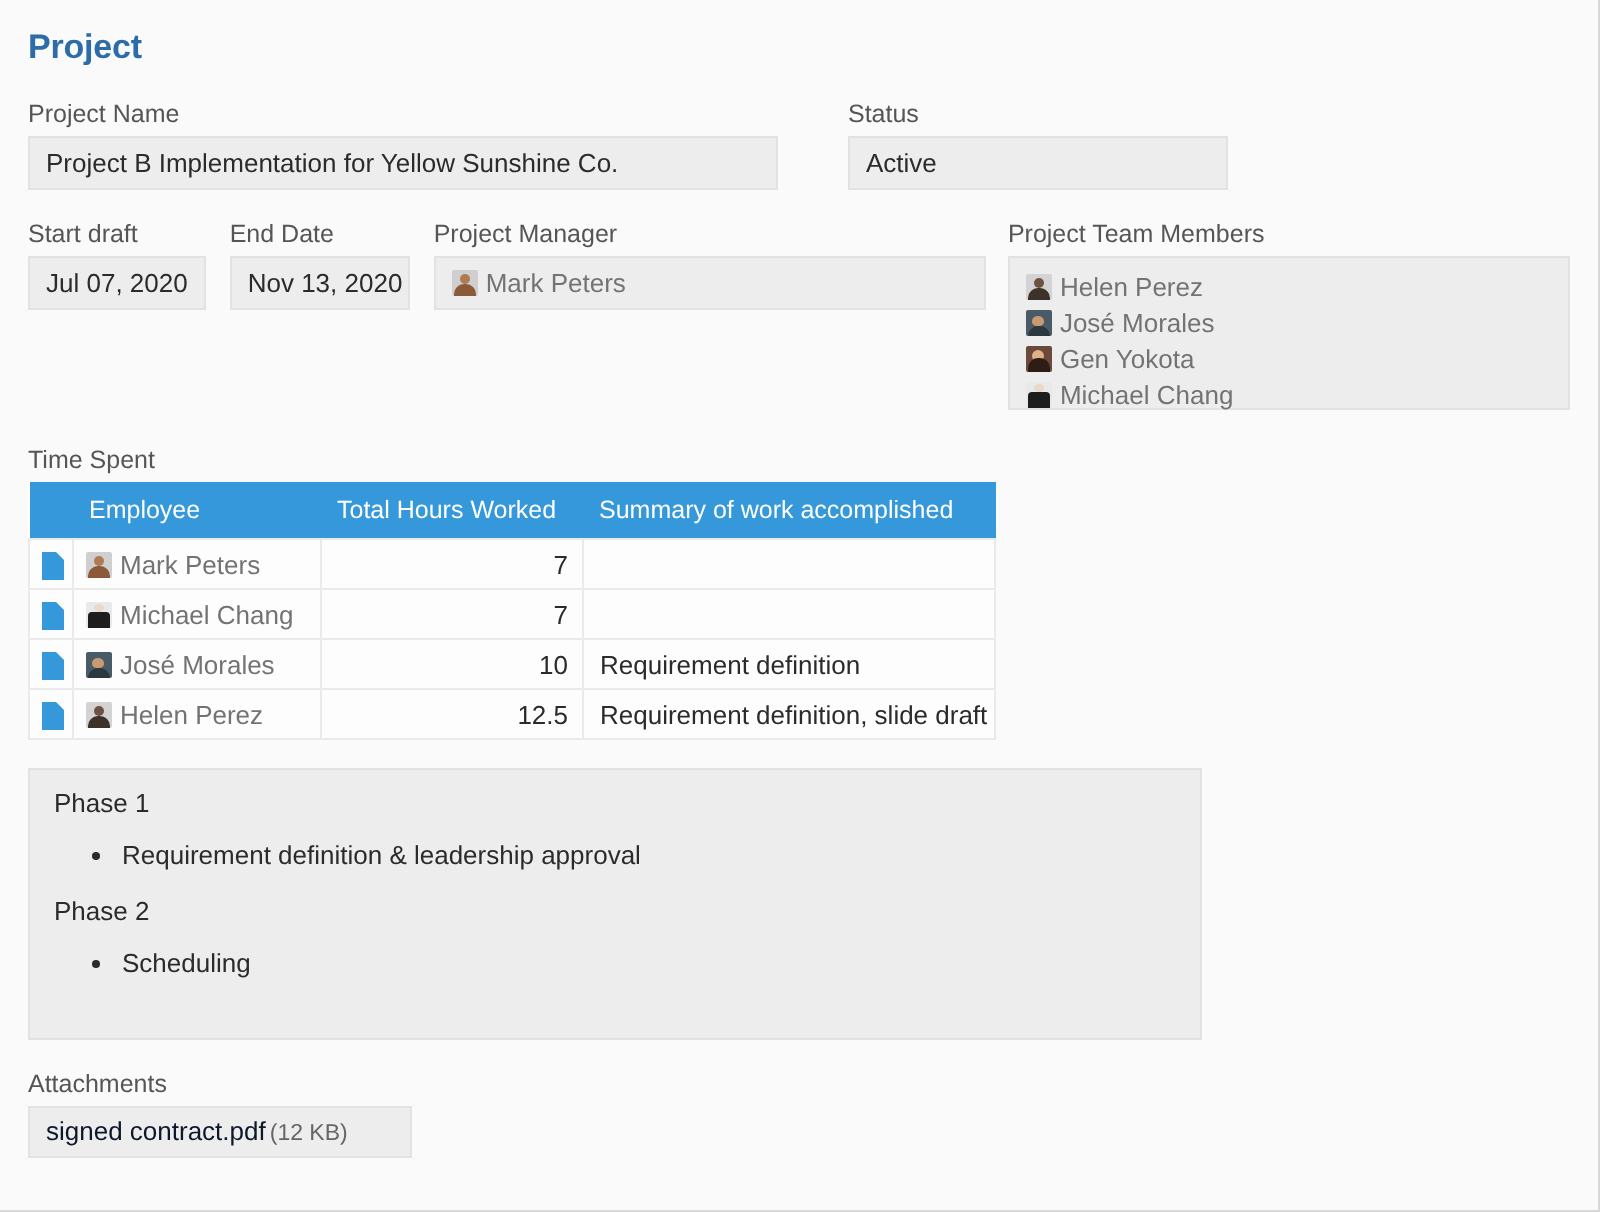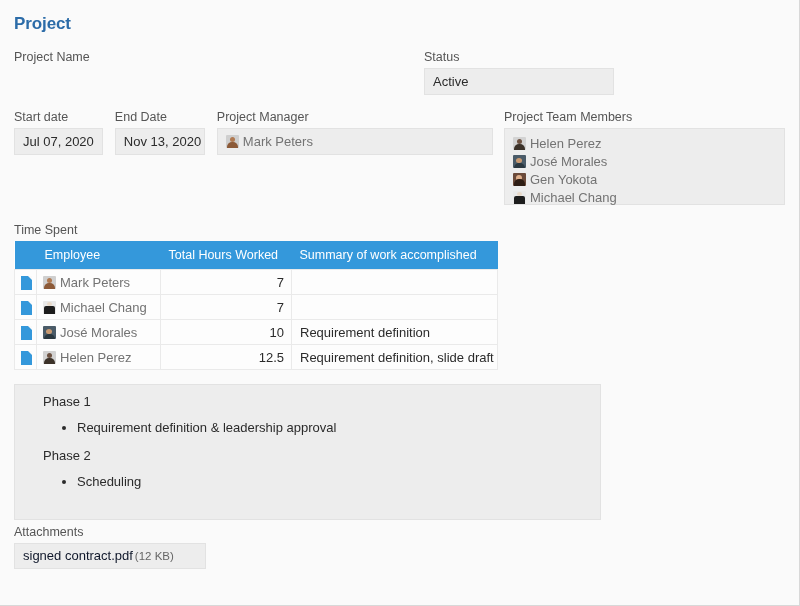--- a/index.html
+++ b/index.html
@@ -206,21 +206,21 @@
   }
 
   
   .desc-wrap { margin-top: 14px; }
   .desc-box {
     background: #ededed;
     border: 1px solid #e2e2e2;
     box-sizing: border-box;
     width: 587px;
     height: 136px;
-    padding: 9px 12px 0 28px;
+    padding: 9px 12px 0 12px;
     overflow: hidden;
   }
   .desc-heading {
     font-size: 13px;
     color: #2b2b2b;
     margin: 0 0 10px 0;
     line-height: 15px;
   }
   .desc-list {
     margin: 0 0 12px 0;
@@ -228,21 +228,21 @@
     list-style: disc;
   }
   .desc-list li {
     font-size: 13px;
     color: #2b2b2b;
     line-height: 17px;
     margin: 0;
   }
 
   
-  .attach-wrap { margin-top: 5px; }
+  .attach-wrap { margin-top: 15px; }
   .attach-box {
     background: #ededed;
     border: 1px solid #e2e2e2;
     box-sizing: border-box;
     width: 192px;
     height: 26px;
     line-height: 24px;
     padding: 0 8px;
     white-space: nowrap;
     overflow: hidden;
@@ -261,31 +261,32 @@
 </head>
 <body>
 
 <div class="page">
 
   <div class="page-title">Project</div>
 
   <div class="row1">
     <div class="col-name">
       <div class="field-label">Project Name</div>
+      <div class="field-box">Project B Implementation for Yellow Sunshine Co.</div>
     </div>
     <div class="col-status">
       <div class="field-label">Status</div>
       <div class="field-box">Active</div>
     </div>
   </div>
 
   <div class="row2">
 
     <div class="col-start">
-      <div class="field-label">Start date</div>
+      <div class="field-label">Start draft</div>
       <div class="field-box">Jul 07, 2020</div>
     </div>
 
     <div class="col-end">
       <div class="field-label">End Date</div>
       <div class="field-box">Nov 13, 2020</div>
     </div>
 
     <div class="col-pm">
       <div class="field-label">Project Manager</div>

